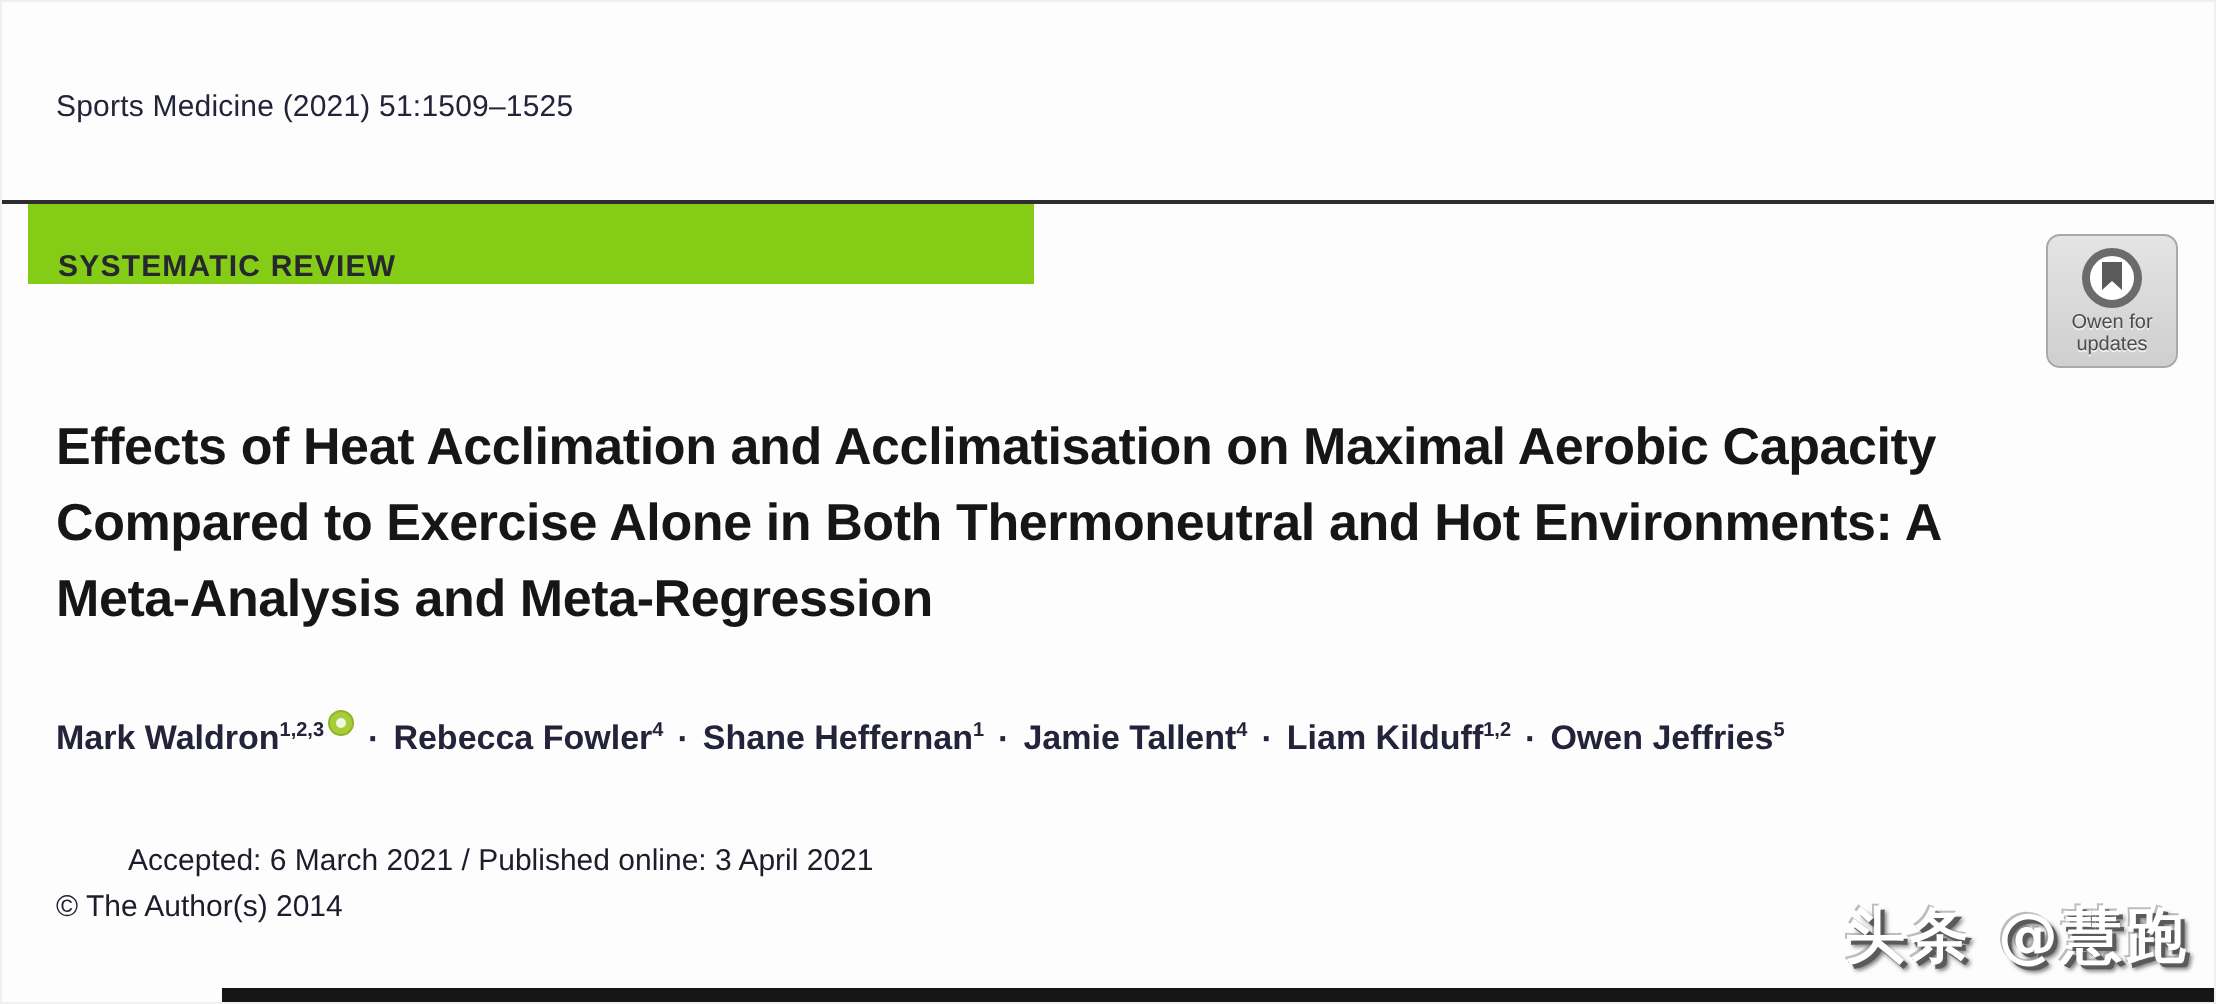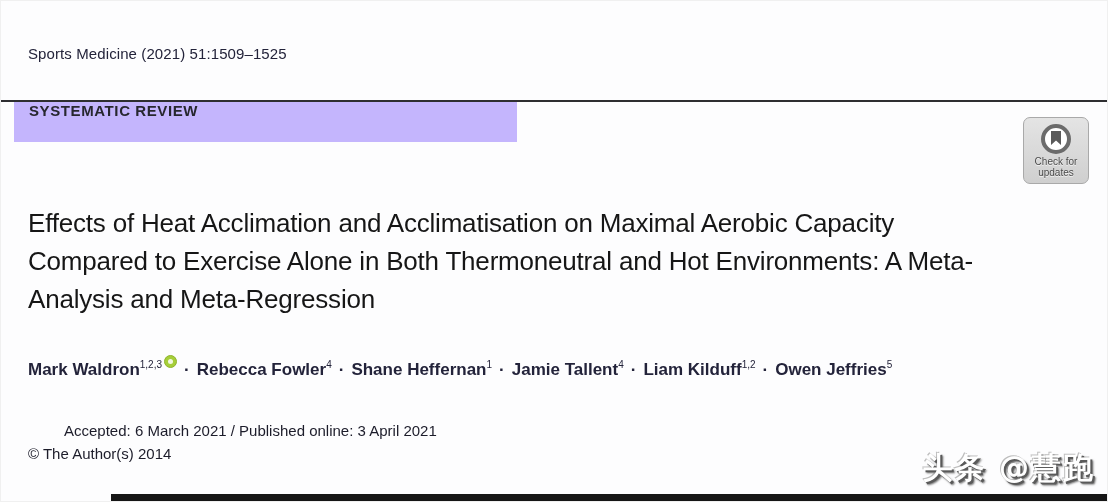--- a/index.html
+++ b/index.html
@@ -25,22 +25,22 @@
     font-size: 15px; color: #23233a; text-decoration: none;
   }
 
   .top-rule {
     position: absolute; left: 0; top: 99px; width: 100%; height: 2px;
     background: #2e2e31;
   }
 
   .type-banner {
     position: absolute; left: 13px; top: 101px; width: 503px; height: 40px;
-    background: #c4b5fd;
-    display: flex; align-items: flex-start;
+    background: #84cc16;
+    display: flex; align-items: flex-end;
     padding-left: 15px;
   }
   .type-banner-label {
     font-size: 15px; font-weight: bold; color: #27272f;
     letter-spacing: 0.6px;
   }
 
   .check-badge {
     position: absolute; left: 1022px; top: 116px; width: 66px; height: 67px;
     background: linear-gradient(#e4e4e4, #cfcfcf);
@@ -50,30 +50,30 @@
     cursor: pointer;
   }
   .check-badge-icon { width: 32px; height: 32px; display: block; }
   .check-badge-text {
     font-size: 10px; line-height: 11px; color: #4c4c4c; text-align: center;
     text-shadow: 0 1px 0 #f2f2f2; margin-top: 1px;
   }
 
   .article-title {
     position: absolute; left: 27px; top: 203px; width: 965px;
-    font-size: 26px; line-height: 38px; font-weight: normal;
+    font-size: 26px; line-height: 38px; font-weight: bold;
     color: #161616; letter-spacing: -0.2px;
   }
 
   .authors-line {
     position: absolute; left: 27px; top: 354px; width: 1050px;
     font-size: 17px; font-weight: bold; color: #23233a;
     white-space: nowrap;
   }
-  .authors-line sup { font-size: 10px; font-weight: normal; }
+  .authors-line sup { font-size: 10px; font-weight: bold; }
   .author-sep { margin: 0 7px; font-weight: bold; color: #23233a; }
   .orcid-icon {
     display: inline-block; width: 13px; height: 13px; border-radius: 50%;
     background: #a6ce39; vertical-align: super; margin-left: 2px;
     border: 1px solid #8fb42c; position: relative; cursor: pointer;
   }
   .orcid-icon::after {
     content: ""; position: absolute; left: 3px; top: 3px;
     width: 5px; height: 5px; border-radius: 50%;
     background: rgba(255,255,255,0.85);
@@ -114,21 +114,21 @@
   <div class="type-banner">
     <span class="type-banner-label">SYSTEMATIC REVIEW</span>
   </div>
 
   <div class="check-badge">
     <svg class="check-badge-icon" viewBox="0 0 32 32" xmlns="http://www.w3.org/2000/svg">
       <circle cx="16" cy="16" r="13" fill="#ffffff" stroke="#6b6b6b" stroke-width="4"></circle>
       <path d="M11 8 L21 8 L21 22 L16 17.5 L11 22 Z" fill="#5a5a5a"></path>
     </svg>
     <div class="check-badge-text">
-      <div>Check for</div>
+      <div>Owen for</div>
       <div>updates</div>
     </div>
   </div>
 
   <h1 class="article-title">Effects of Heat Acclimation and Acclimatisation on Maximal Aerobic Capacity Compared to Exercise Alone in Both Thermoneutral and Hot Environments: A Meta-Analysis and Meta-Regression</h1>
 
   <div class="authors-line"><span>Mark Waldron</span><sup>1,2,3</sup><span class="orcid-icon"></span><span class="author-sep">·</span><span>Rebecca Fowler</span><sup>4</sup><span class="author-sep">·</span><span>Shane Heffernan</span><sup>1</sup><span class="author-sep">·</span><span>Jamie Tallent</span><sup>4</sup><span class="author-sep">·</span><span>Liam Kilduff</span><sup>1,2</sup><span class="author-sep">·</span><span>Owen Jeffries</span><sup>5</sup></div>
 
   <div class="accepted-line">Accepted: 6 March 2021 / Published online: 3 April 2021</div>
 

